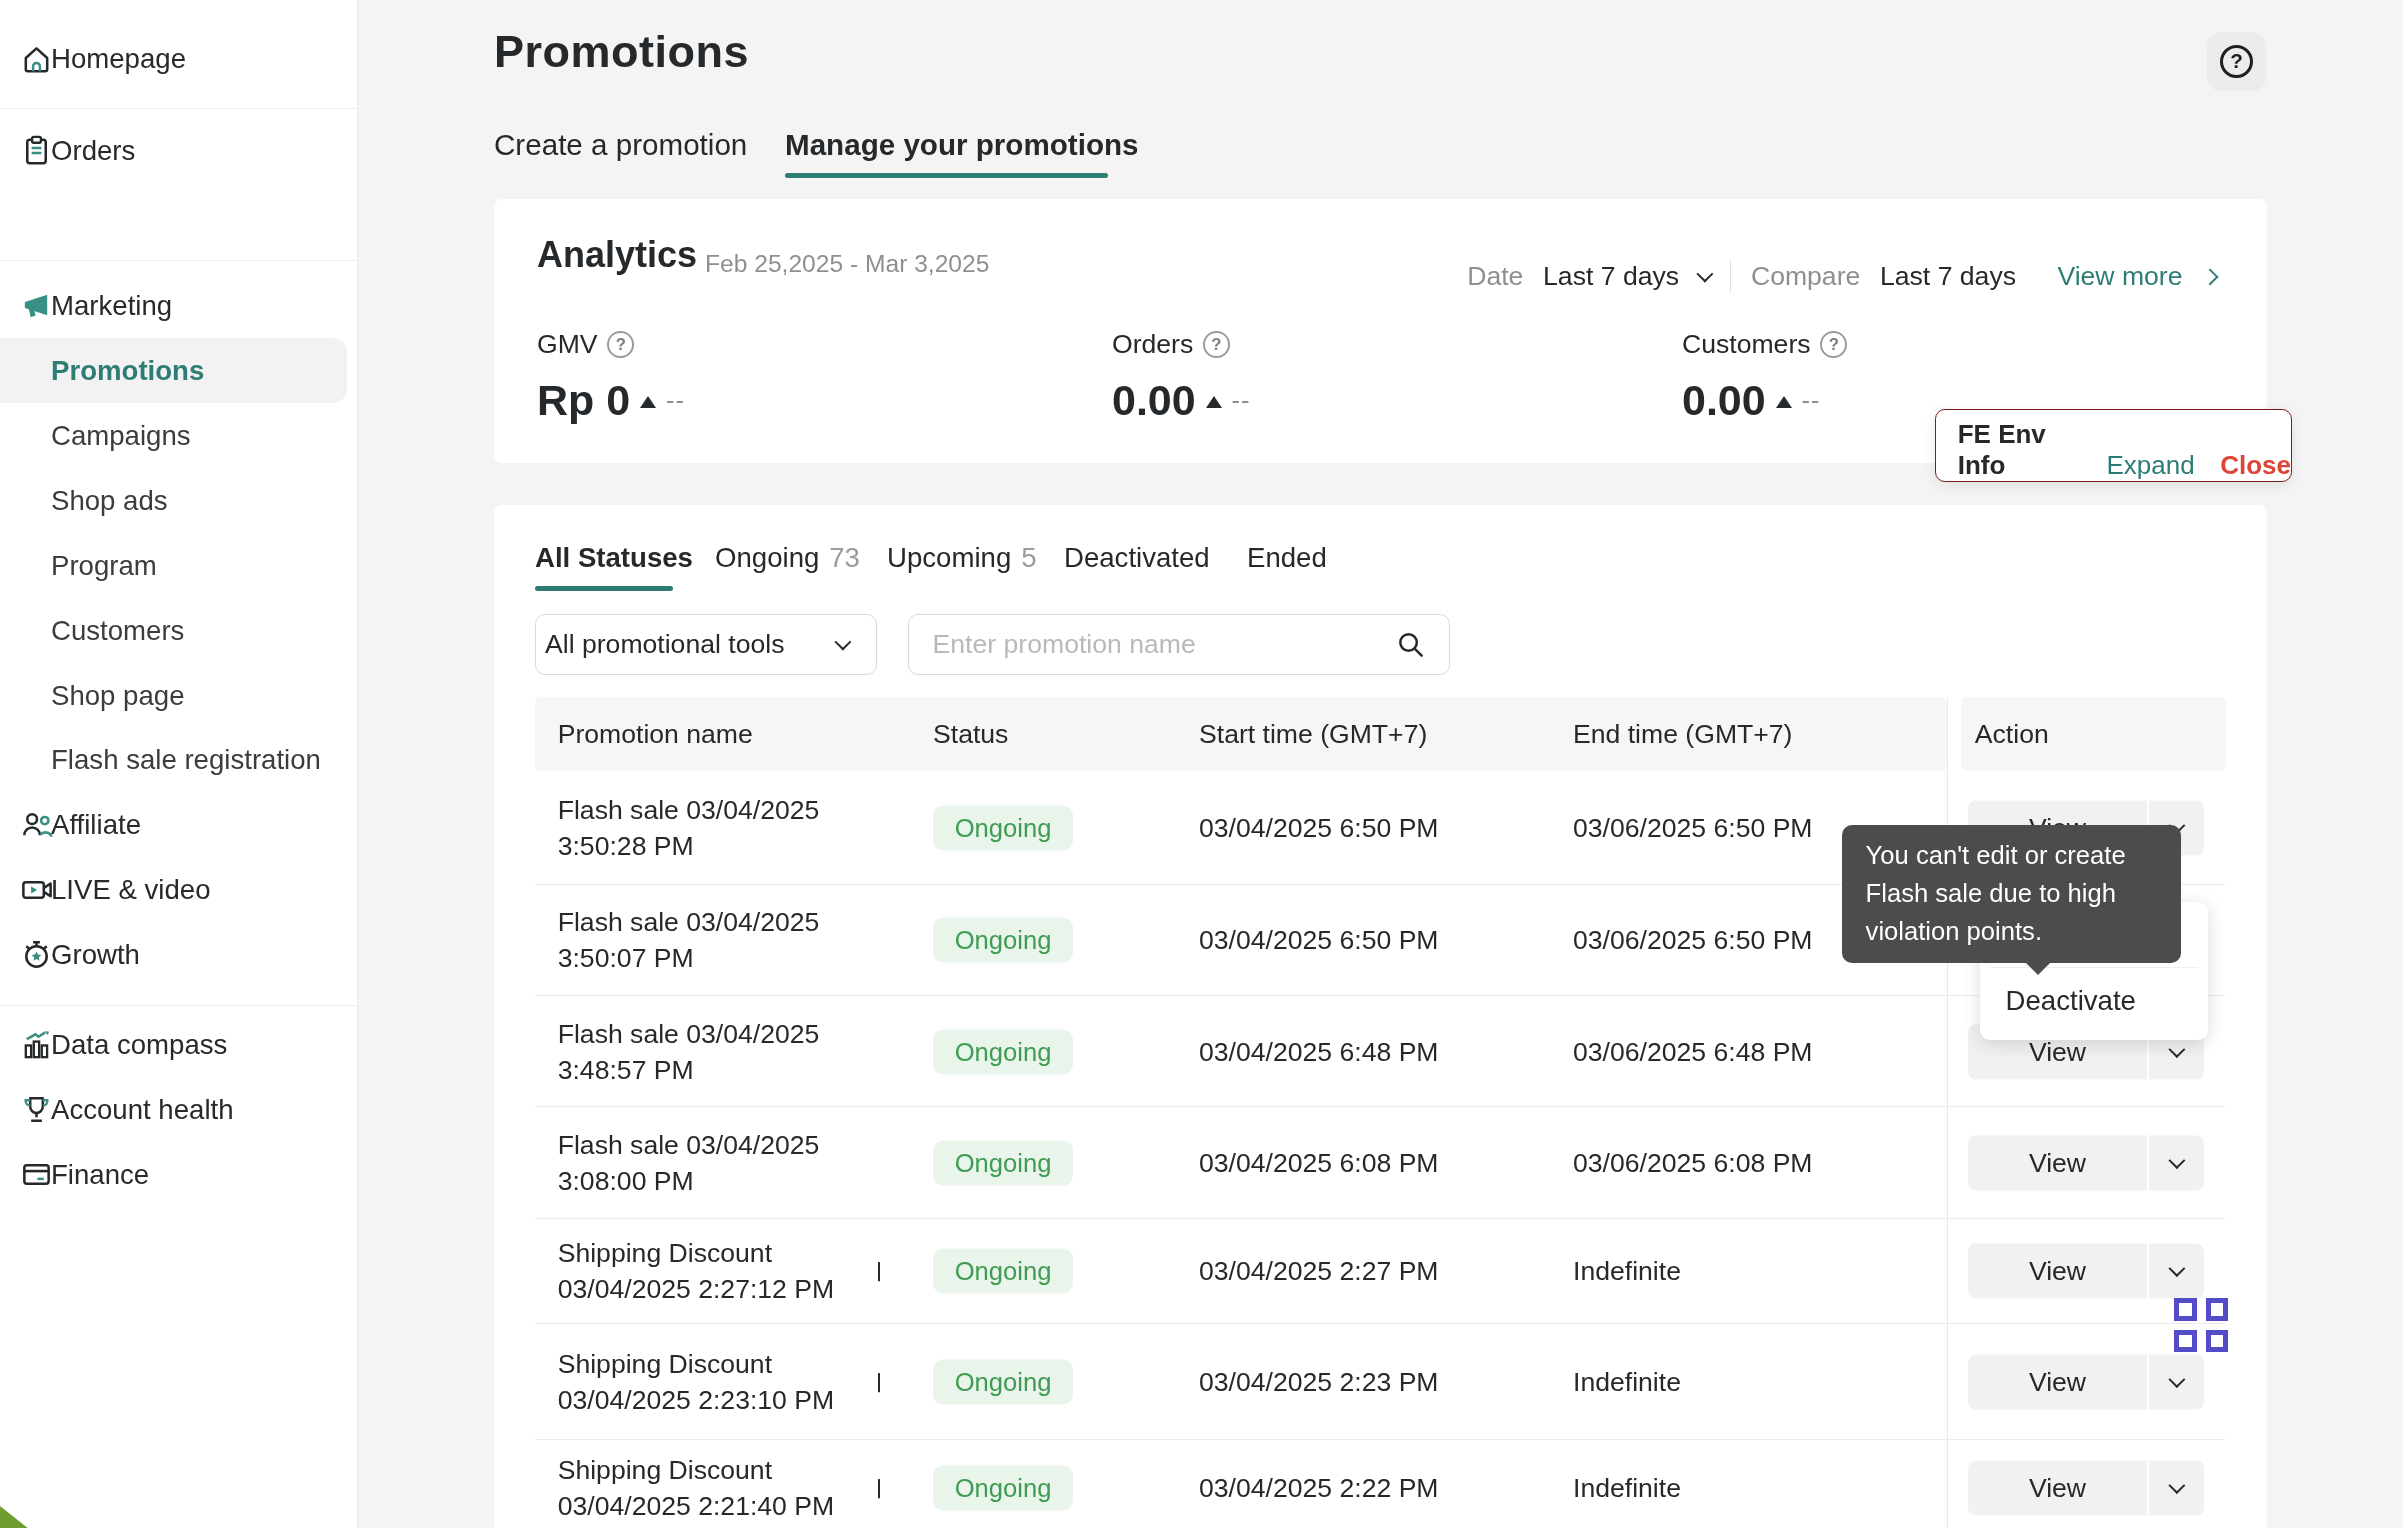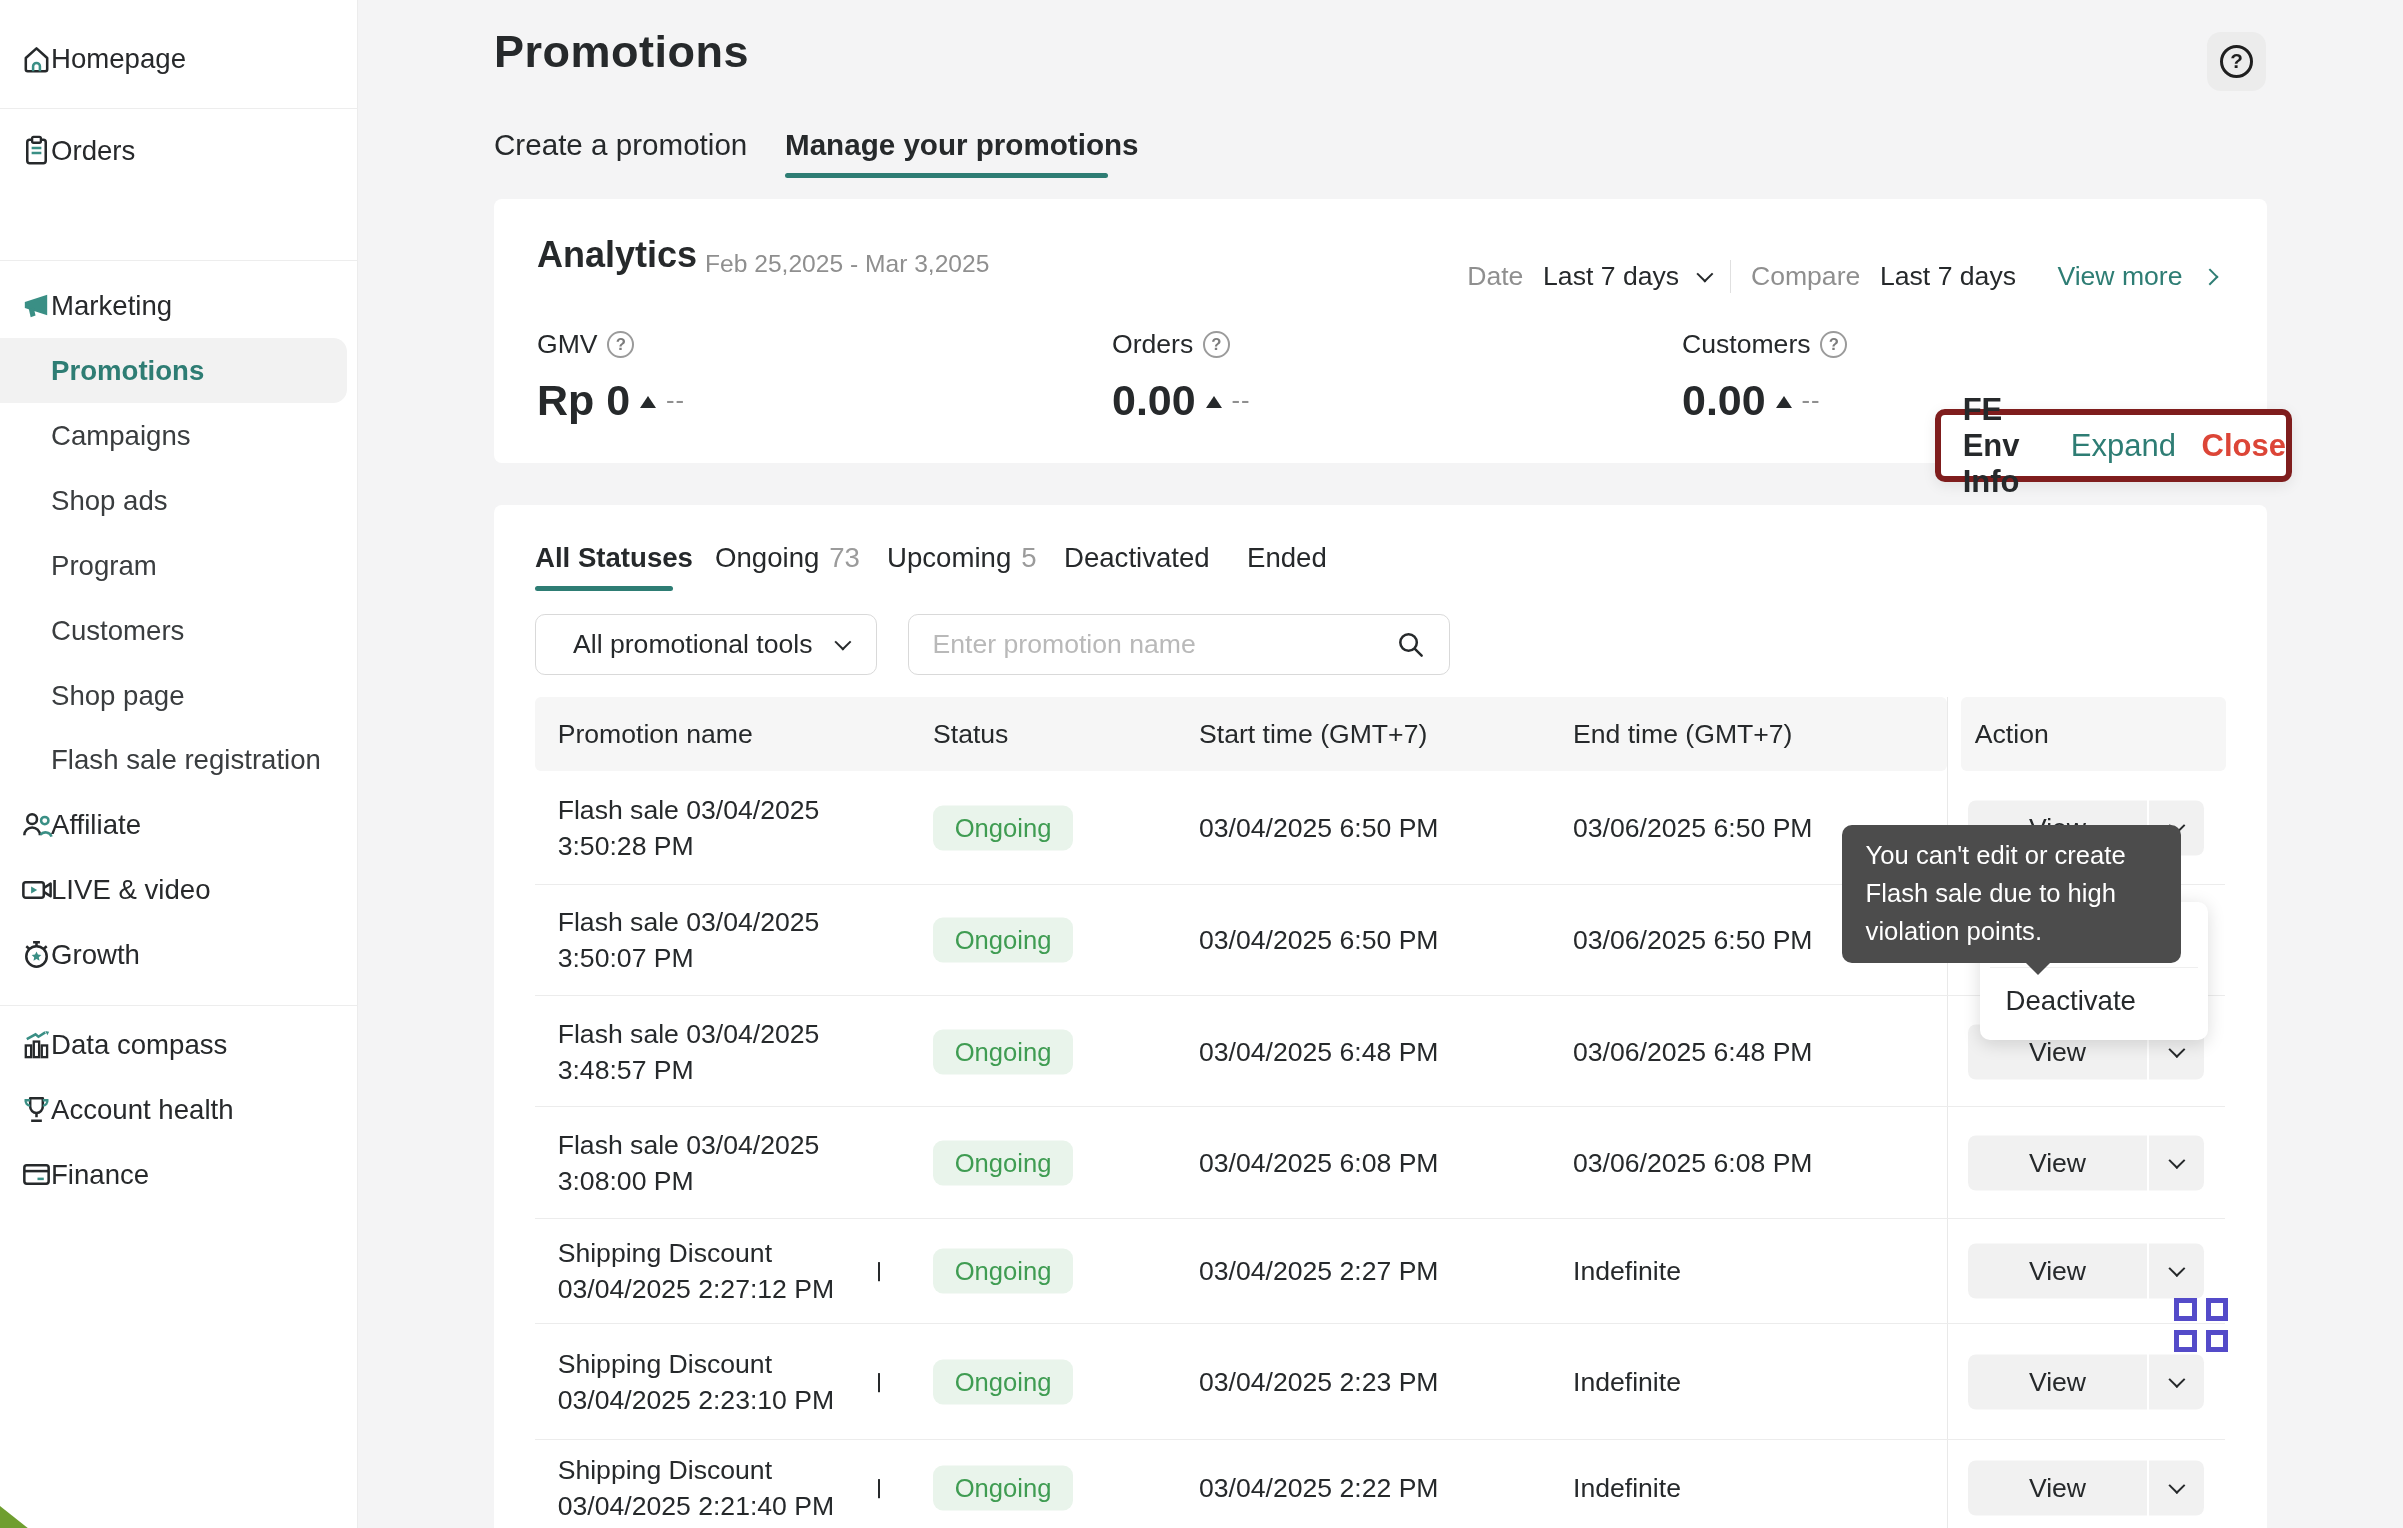--- a/index.html
+++ b/index.html
@@ -42,32 +42,32 @@
   .link { cursor:pointer; }
   .metric { position:absolute; top:130px; }
   .metric.m0 { left:43px; } .metric.m1 { left:618px; } .metric.m2 { left:1188px; }
   .metric .mlabel { display:flex; align-items:center; gap:9.9px; font-size:26.6px; }
   .metric .mvalue { display:flex; align-items:center; gap:9.9px; margin-top:15.8px; font-size:43px; font-weight:700; }
   .q-sm { width:26.6px; height:26.6px; border:2.5px solid #9B9B9B; border-radius:50%; display:flex; align-items:center; justify-content:center; font-size:16.7px; color:#7C7C7C; font-weight:700; }
   .tri-up { width:0; height:0; border-left:8.9px solid transparent; border-right:8.9px solid transparent; border-bottom:12.8px solid #26292B; margin-top:3.9px; }
   .delta { font-size:25.6px; font-weight:400; color:#8F8F8F; letter-spacing:1px; }
 
   
-  .fe-box { position:absolute; left:1935px; top:409px; width:357px; height:73px; background:#FFFFFF; border:6px solid #7f1d1d; border-radius:9.9px; box-shadow:0 3.9px 13.8px rgba(0,0,0,.08); display:flex; align-items:center; z-index:20; font-size:31px; }
+  .fe-box { position:absolute; left:1935px; top:409px; width:357px; height:73px; background:#FFFFFF; border:1px solid #7f1d1d; border-radius:9.9px; box-shadow:0 3.9px 13.8px rgba(0,0,0,.08); display:flex; align-items:flex-end; z-index:20; font-size:26px; }
   .fe-box .fe-label { margin-left:21.7px; font-weight:700; }
   .fe-box .fe-expand { margin-left:39px; color:#2E7D74; cursor:pointer; }
   .fe-box .fe-close { margin-left:25.6px; color:#DC4537; font-weight:700; cursor:pointer; }
 
   
   .stab { position:absolute; top:37px; font-size:27.6px; cursor:pointer; white-space:nowrap; }
   .stab .cnt { color:#9B9B9B; margin-left:9.9px; }
   .stab.active { font-weight:700; }
   .stab-underline { position:absolute; left:41px; top:81px; width:138px; height:4.9px; background:#2E7D74; border-radius:3px; }
   .tool-select { position:absolute; left:41px; top:109px; width:342px; height:61px; border:1px solid #D9D9D9; border-radius:9.9px; display:flex; align-items:center; font-size:26.6px; cursor:pointer; }
-  .tool-select .tlabel { margin-left:37px; }
+  .tool-select .tlabel { margin-left:9px; }
   .search-box { position:absolute; left:414px; top:109px; width:542px; height:61px; border:1px solid #D9D9D9; border-radius:9.9px; display:flex; align-items:center; }
   .search-box input { flex:1; border:none; outline:none; background:transparent; font-size:26.6px; font-family:inherit; margin-left:23.6px; color:#26292B; }
   .search-box input::placeholder { color:#B9B9B9; }
   .search-ic { margin-right:21.7px; display:flex; }
 
   
   .thead-seg { position:absolute; top:192px; height:74px; background:#F6F6F6; border-radius:5.9px; }
   .thead-seg.left { left:41px; width:1412px; }
   .thead-seg.right { left:1467px; width:265px; }
   .th { position:absolute; top:50%; transform:translateY(-50%); font-size:26.6px; font-weight:500; color:#26292B; white-space:nowrap; }

